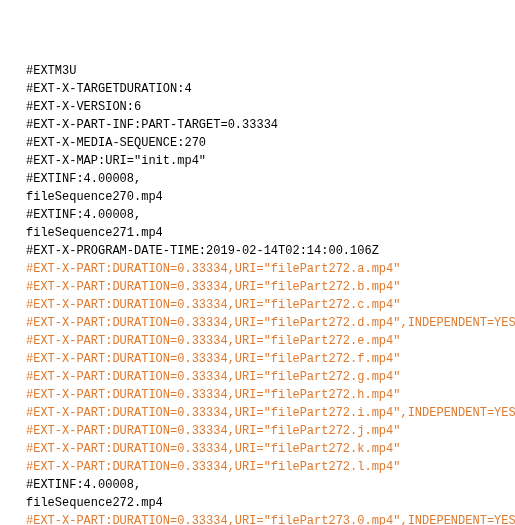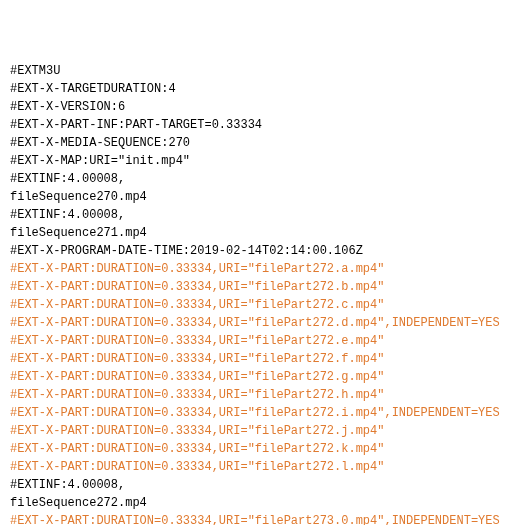--- a/index.html
+++ b/index.html
@@ -5,21 +5,21 @@
   body {
     margin: 0;
     padding: 8px 10px;
     background: #ffffff;
     font-family: "Menlo", "Consolas", "Courier New", monospace;
     font-size: 12px;
     line-height: 1.5;
     color: #000000;
     white-space: pre;
   }
-  .line { display: block; }
+  .line { display: block; margin-left: 16px; }
   .orange { color: #e07a2f; }
   .black { color: #000000; }
 </style>
 </head>
 <body>
 
 
 <div id="playlist"><span class="line black">#EXTM3U</span><span class="line black">#EXT-X-TARGETDURATION:4</span><span class="line black">#EXT-X-VERSION:6</span><span class="line black">#EXT-X-PART-INF:PART-TARGET=0.33334</span><span class="line black">#EXT-X-MEDIA-SEQUENCE:270</span><span class="line black">#EXT-X-MAP:URI="init.mp4"</span><span class="line black"></span><span class="line black">#EXTINF:4.00008,</span><span class="line black">fileSequence270.mp4</span><span class="line black">#EXTINF:4.00008,</span><span class="line black">fileSequence271.mp4</span><span class="line black">#EXT-X-PROGRAM-DATE-TIME:2019-02-14T02:14:00.106Z</span><span class="line orange">#EXT-X-PART:DURATION=0.33334,URI="filePart272.a.mp4"</span><span class="line orange">#EXT-X-PART:DURATION=0.33334,URI="filePart272.b.mp4"</span><span class="line orange">#EXT-X-PART:DURATION=0.33334,URI="filePart272.c.mp4"</span><span class="line orange">#EXT-X-PART:DURATION=0.33334,URI="filePart272.d.mp4",INDEPENDENT=YES</span><span class="line orange">#EXT-X-PART:DURATION=0.33334,URI="filePart272.e.mp4"</span><span class="line orange">#EXT-X-PART:DURATION=0.33334,URI="filePart272.f.mp4"</span><span class="line orange">#EXT-X-PART:DURATION=0.33334,URI="filePart272.g.mp4"</span><span class="line orange">#EXT-X-PART:DURATION=0.33334,URI="filePart272.h.mp4"</span><span class="line orange">#EXT-X-PART:DURATION=0.33334,URI="filePart272.i.mp4",INDEPENDENT=YES</span><span class="line orange">#EXT-X-PART:DURATION=0.33334,URI="filePart272.j.mp4"</span><span class="line orange">#EXT-X-PART:DURATION=0.33334,URI="filePart272.k.mp4"</span><span class="line orange">#EXT-X-PART:DURATION=0.33334,URI="filePart272.l.mp4"</span><span class="line black">#EXTINF:4.00008,</span><span class="line black">fileSequence272.mp4</span><span class="line orange">#EXT-X-PART:DURATION=0.33334,URI="filePart273.0.mp4",INDEPENDENT=YES</span></div>
 
 

